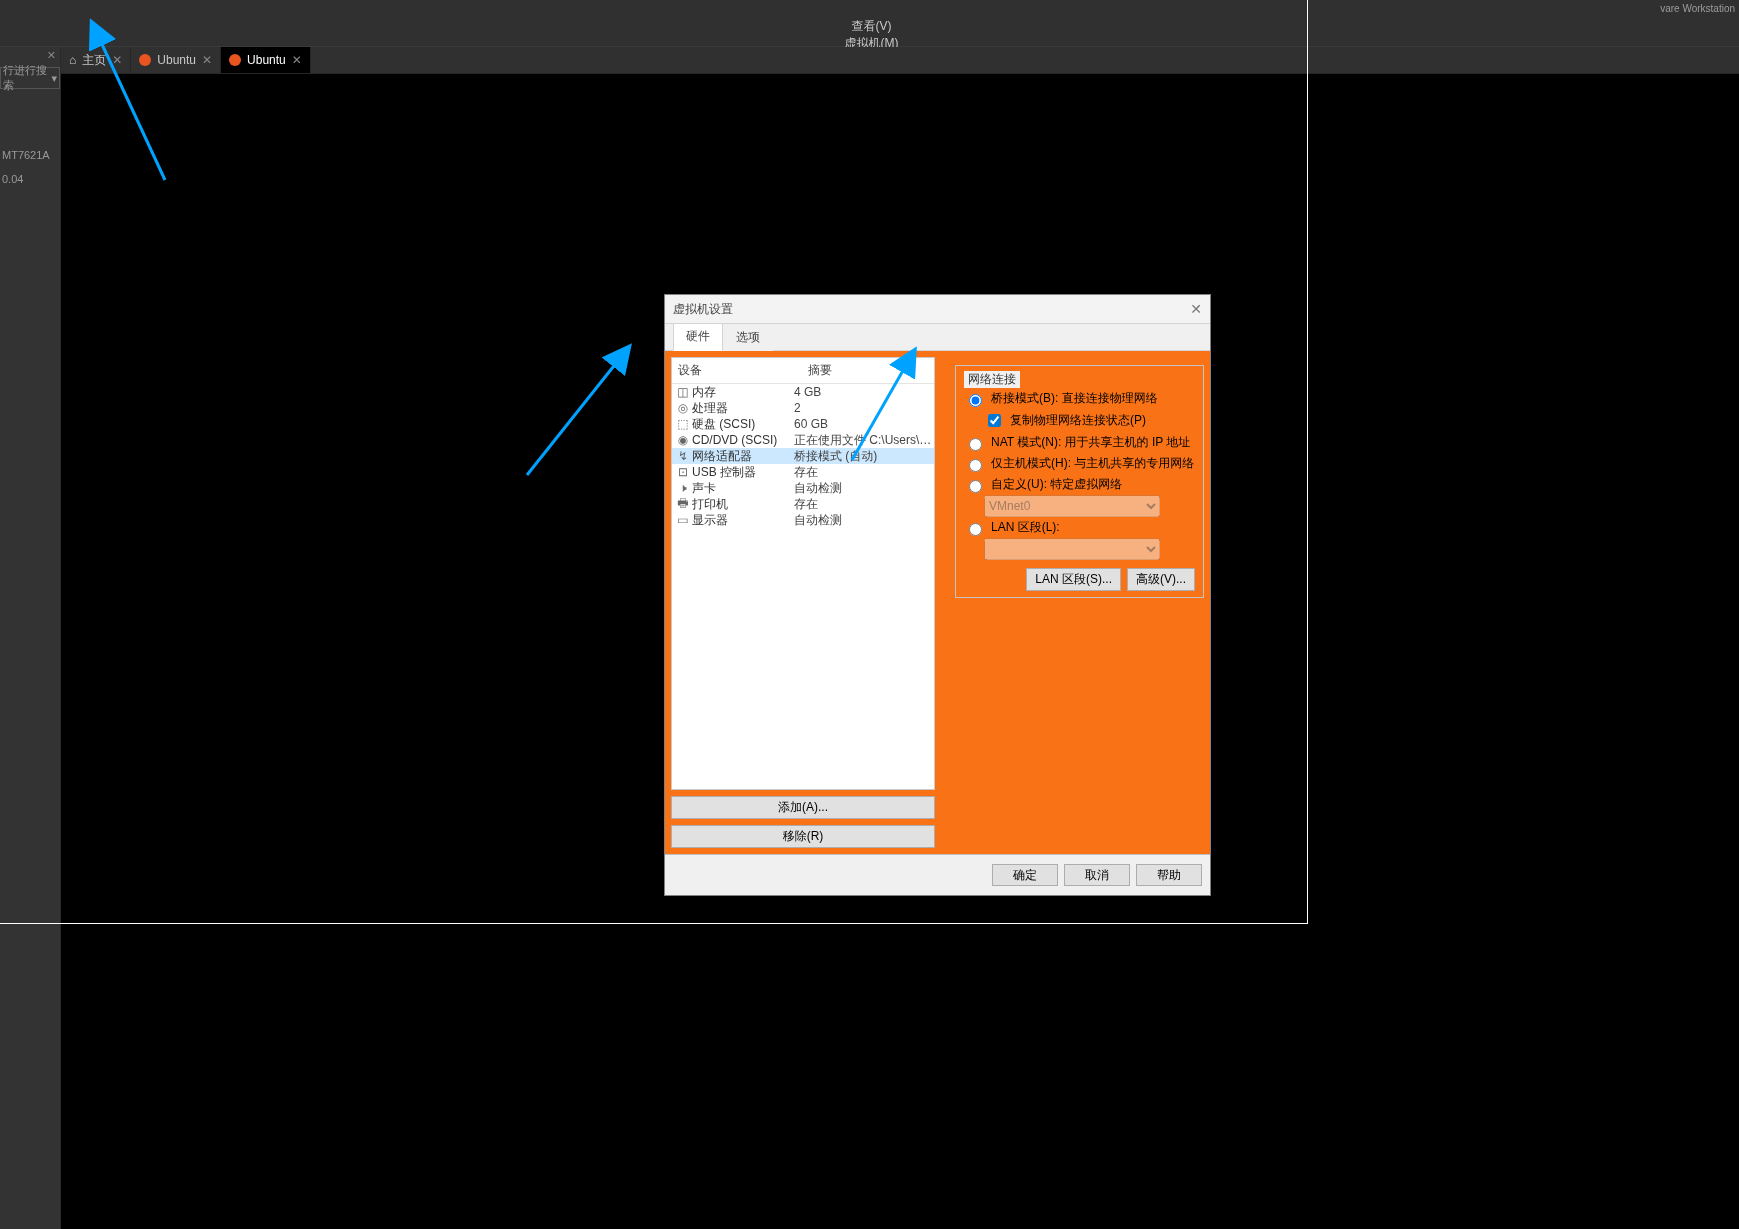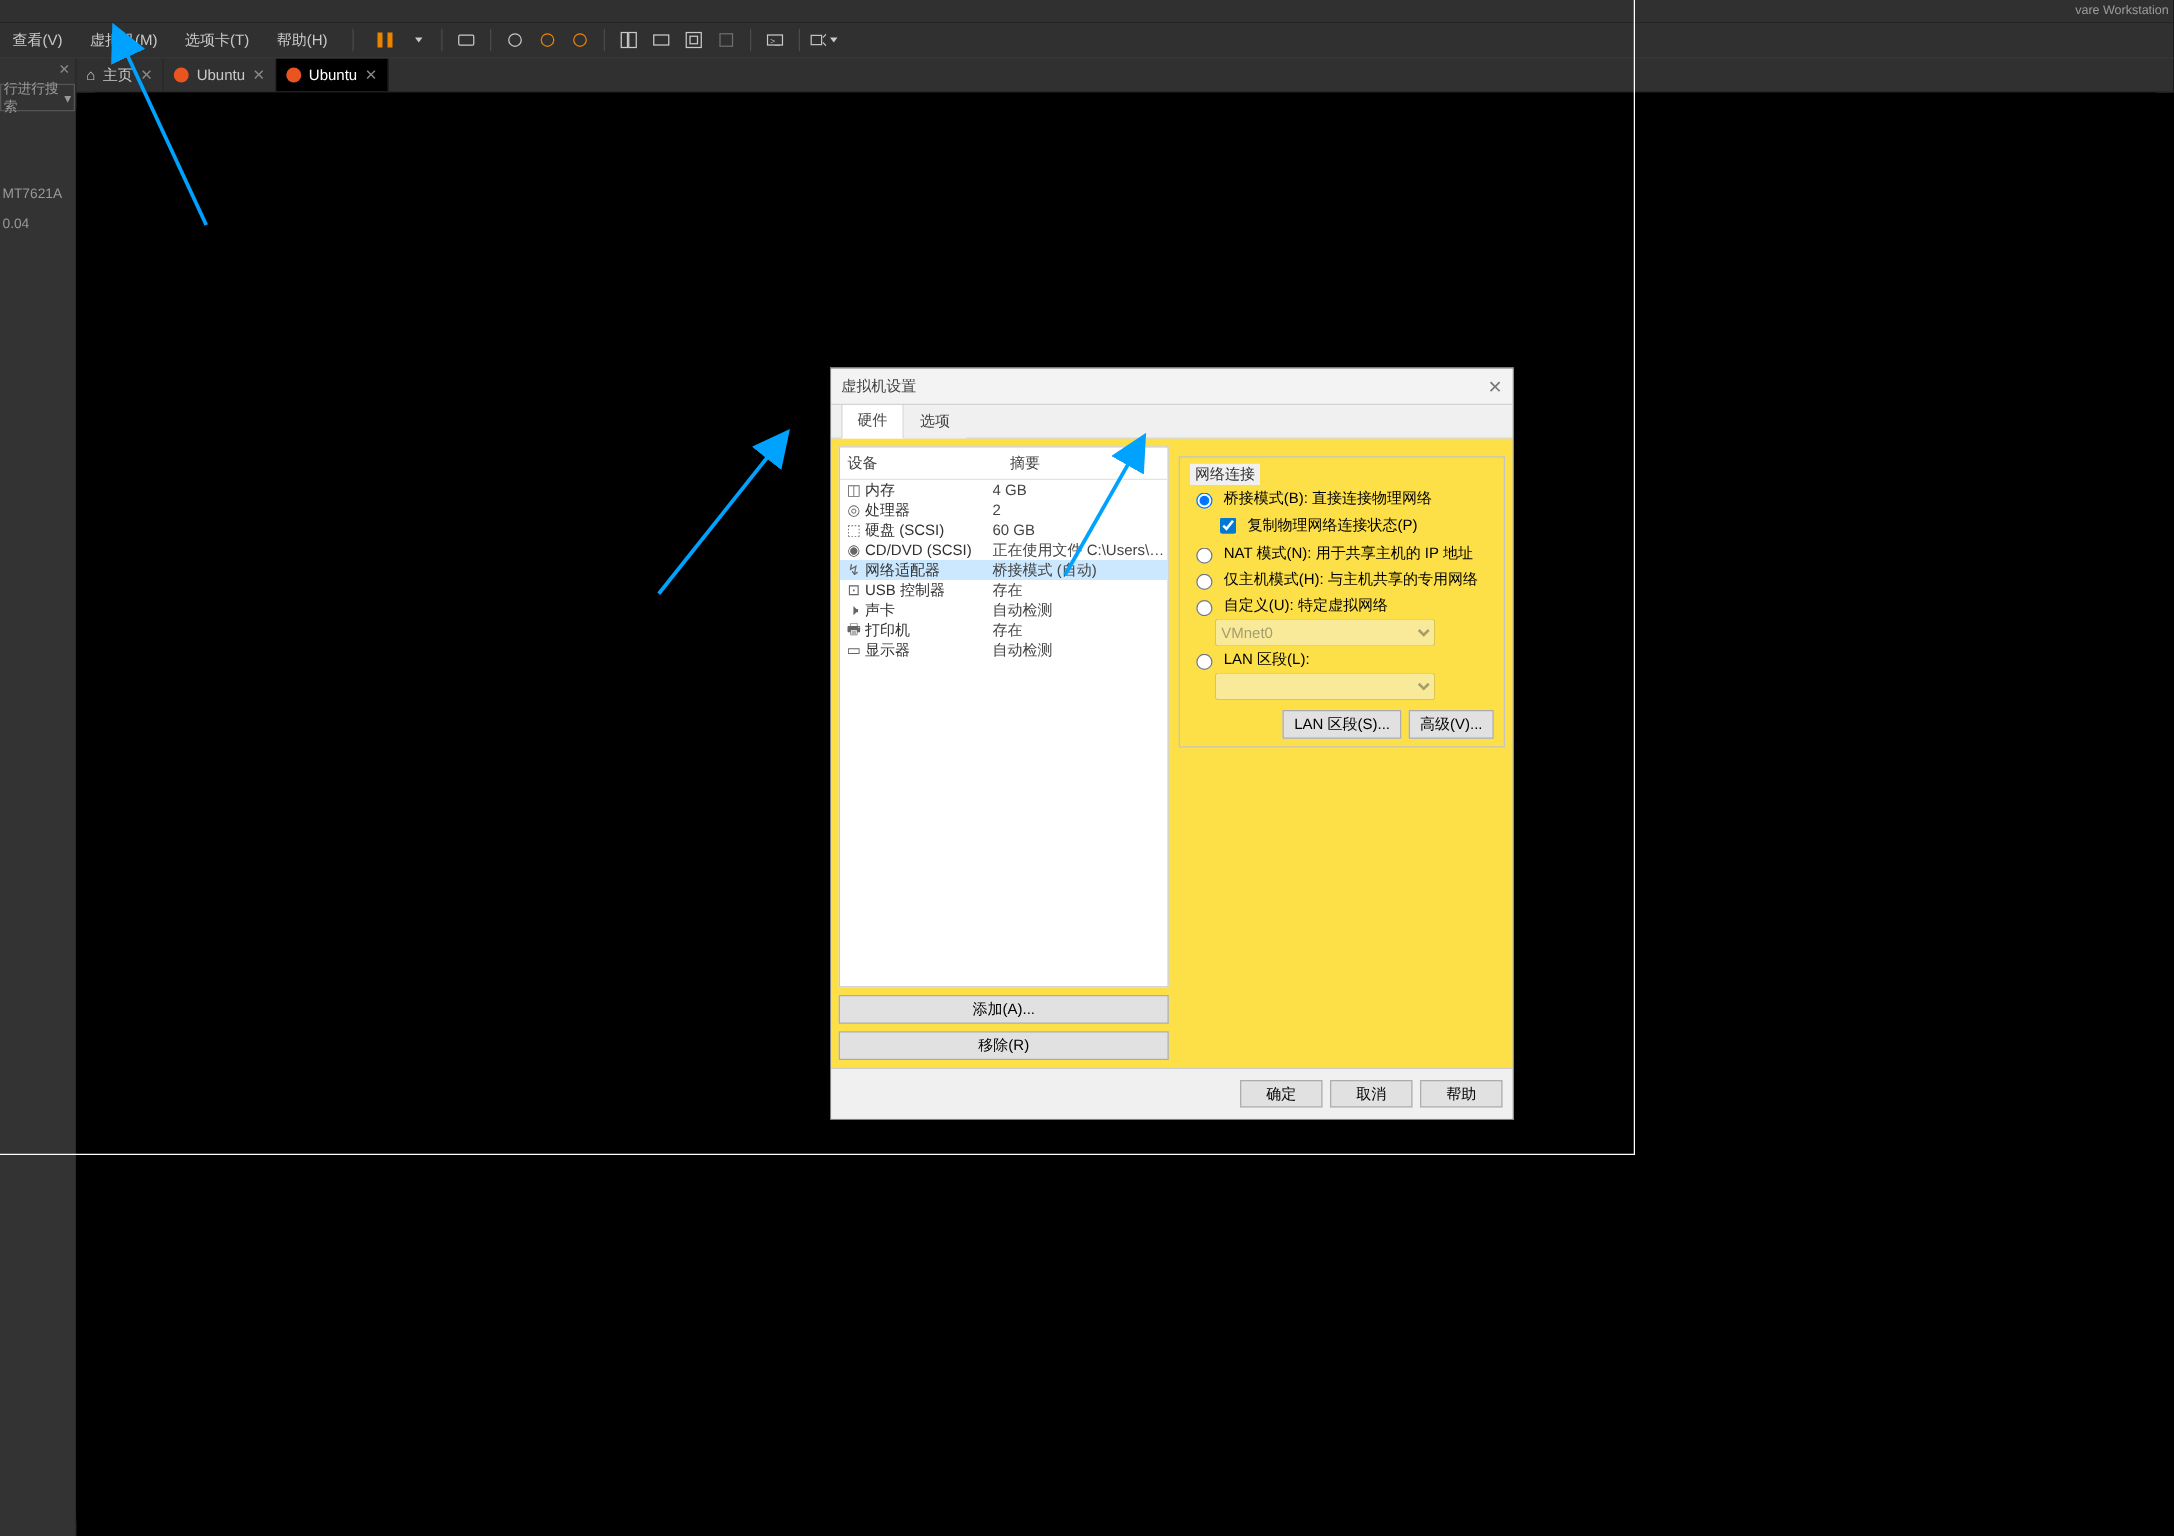--- a/index.html
+++ b/index.html
@@ -31,22 +31,22 @@
     text-align: right;
   }
 
   
   .menu-bar {
     height: 28px;
     background: #303030;
     border-bottom: 1px solid #3a3a3a;
     display: flex;
     align-items: center;
-    gap: 10px;
     padding-left: 4px;
+    flex-direction: column;
   }
   .menu-bar .item {
     color: #c9c9c9;
     padding: 0 6px;
     font-size: 12px;
   }
   .menu-bar .sep {
     width:1px;height:18px;background:#4a4a4a;margin:0 4px;
   }
   .menu-bar .toolbar-icons {
@@ -111,21 +111,21 @@
   .dlg-title .close-icon {position:absolute;right:8px;font-size:14px;color:#777;}
 
   .dlg-tabs {
     display:flex;height:26px;border-bottom:1px solid #d4d4d4;align-items:flex-end;padding-left:8px;background:#f0f0f0;
   }
   .dlg-tabs .t {
     padding:5px 12px;font-size:12px;color:#444;border:1px solid transparent;border-bottom:none;margin-bottom:-1px;background:#f0f0f0;
   }
   .dlg-tabs .t.active {background:#fff;border-color:#d4d4d4;border-bottom:1px solid #fff;}
 
-  .dlg-body {flex:1;padding:6px;display:flex;gap:8px;background:#fde047;}
+  .dlg-body {flex:1;padding:6px;display:flex;gap:20px;background:#f97316;}
 
   .hw-left {
      width:264px; display:flex;flex-direction:column;
   }
   .hw-list {
      flex:1;border:1px solid #c9c9c9;background:#fff;display:flex;flex-direction:column;font-size:12px;
   }
   .hw-head {display:flex;border-bottom:1px solid #e4e4e4;}
   .hw-head div {padding:4px 6px;color:#444;font-size:12px;}
   .hw-head .col1 {width:118px;}

